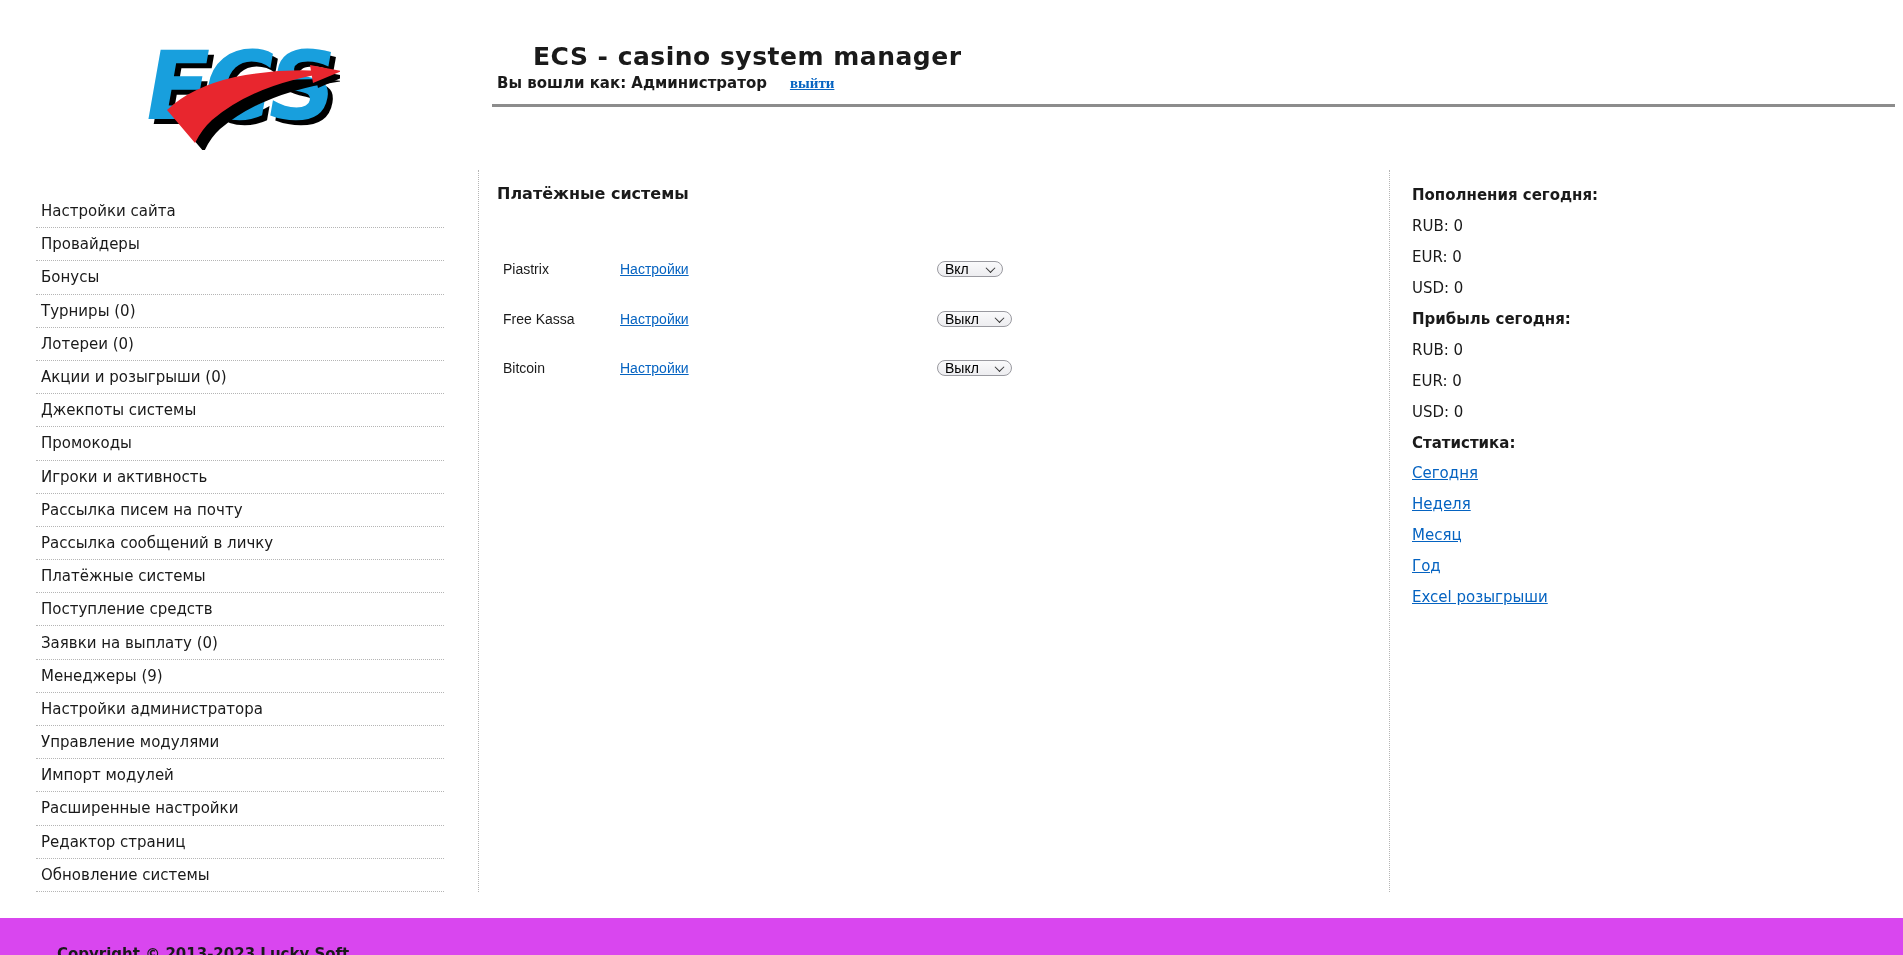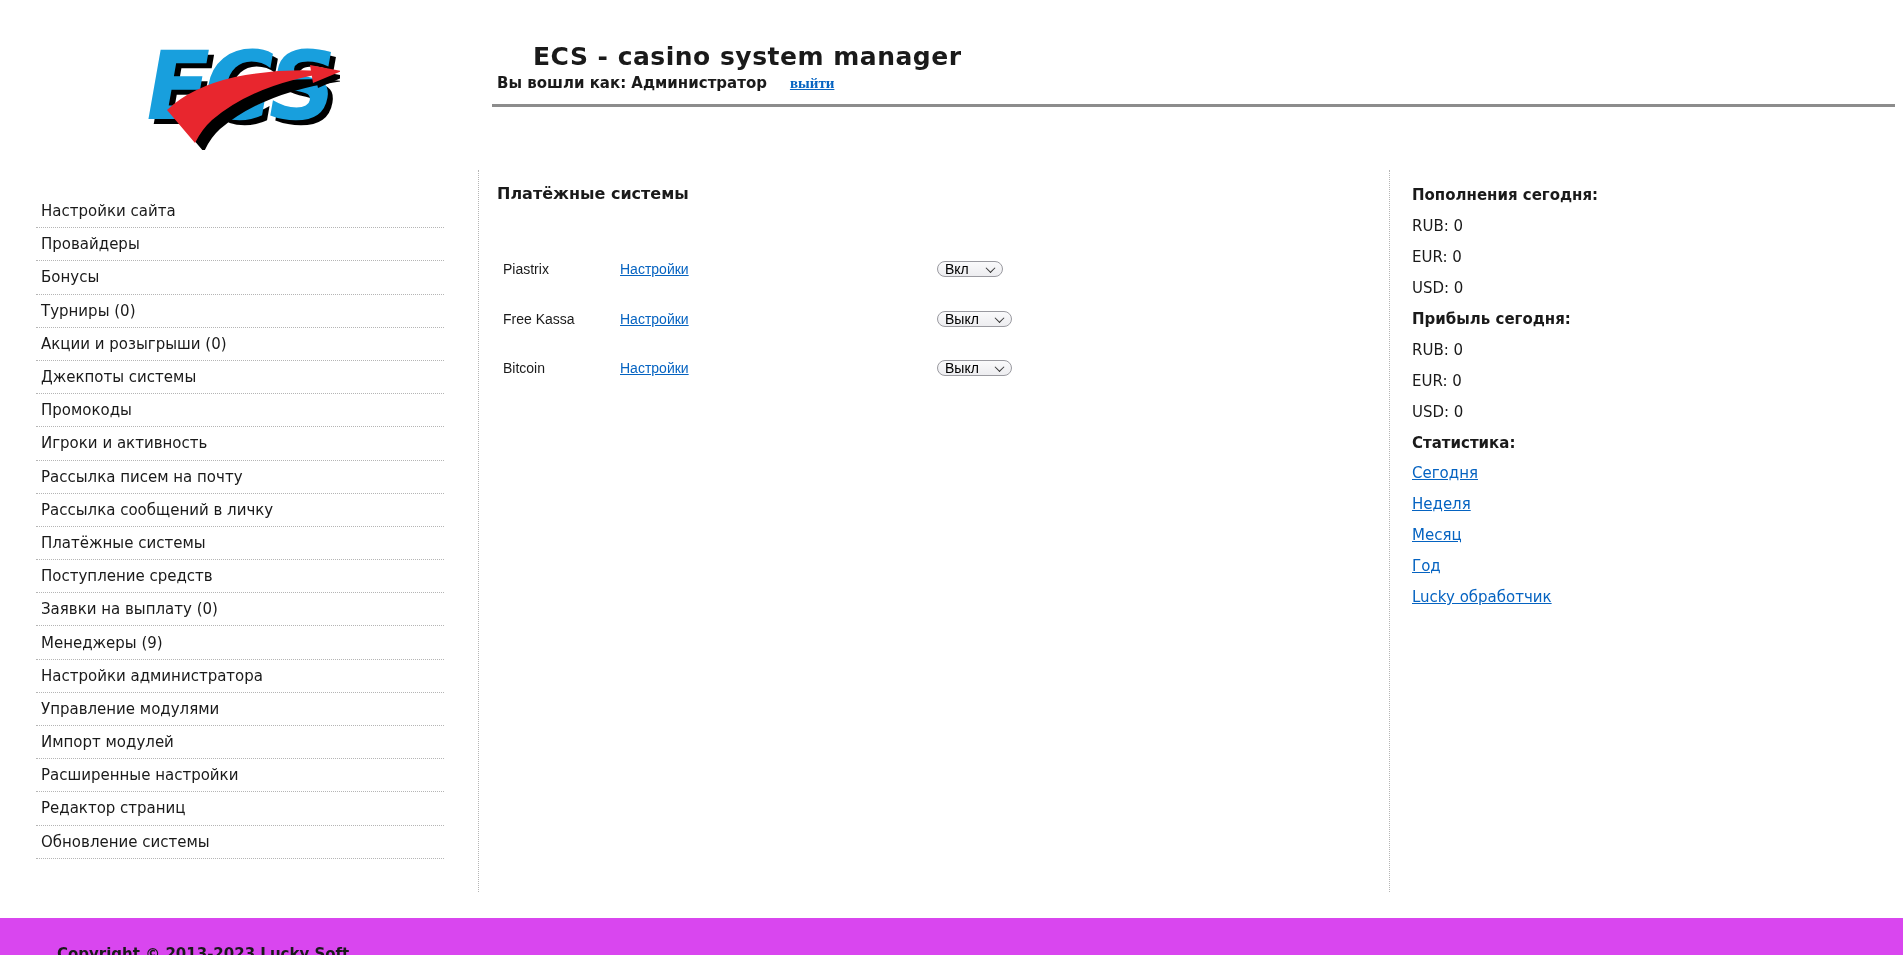--- a/index.html
+++ b/index.html
@@ -79,20 +79,21 @@
   <span>Вы вошли как: Администратор</span><a>выйти</a>
 </div>
 
 <div class="header-rule"></div>
 
 <ul class="sidebar">
   <li>Настройки сайта</li>
   <li>Провайдеры</li>
   <li>Бонусы</li>
   <li>Турниры (0)</li>
+  <li>Лотереи (0)</li>
   <li>Акции и розыгрыши (0)</li>
   <li>Джекпоты системы</li>
   <li>Промокоды</li>
   <li>Игроки и активность</li>
   <li>Рассылка писем на почту</li>
   <li>Рассылка сообщений в личку</li>
   <li>Платёжные системы</li>
   <li>Поступление средств</li>
   <li>Заявки на выплату (0)</li>
   <li>Менеджеры (9)</li>
@@ -152,19 +153,19 @@
   <div class="line">
       <a>Неделя</a>
     </div>
   <div class="line">
       <a>Месяц</a>
     </div>
   <div class="line">
       <a>Год</a>
     </div>
   <div class="line">
-      <a>Lucky обработчик</a>
+      <a>Excel розыгрыши</a>
     </div>
 </div>
 
 <div class="footer">
   <div class="copy">Copyright © 2013-2023 Lucky Soft</div>
 </div>
 
 </body></html>

